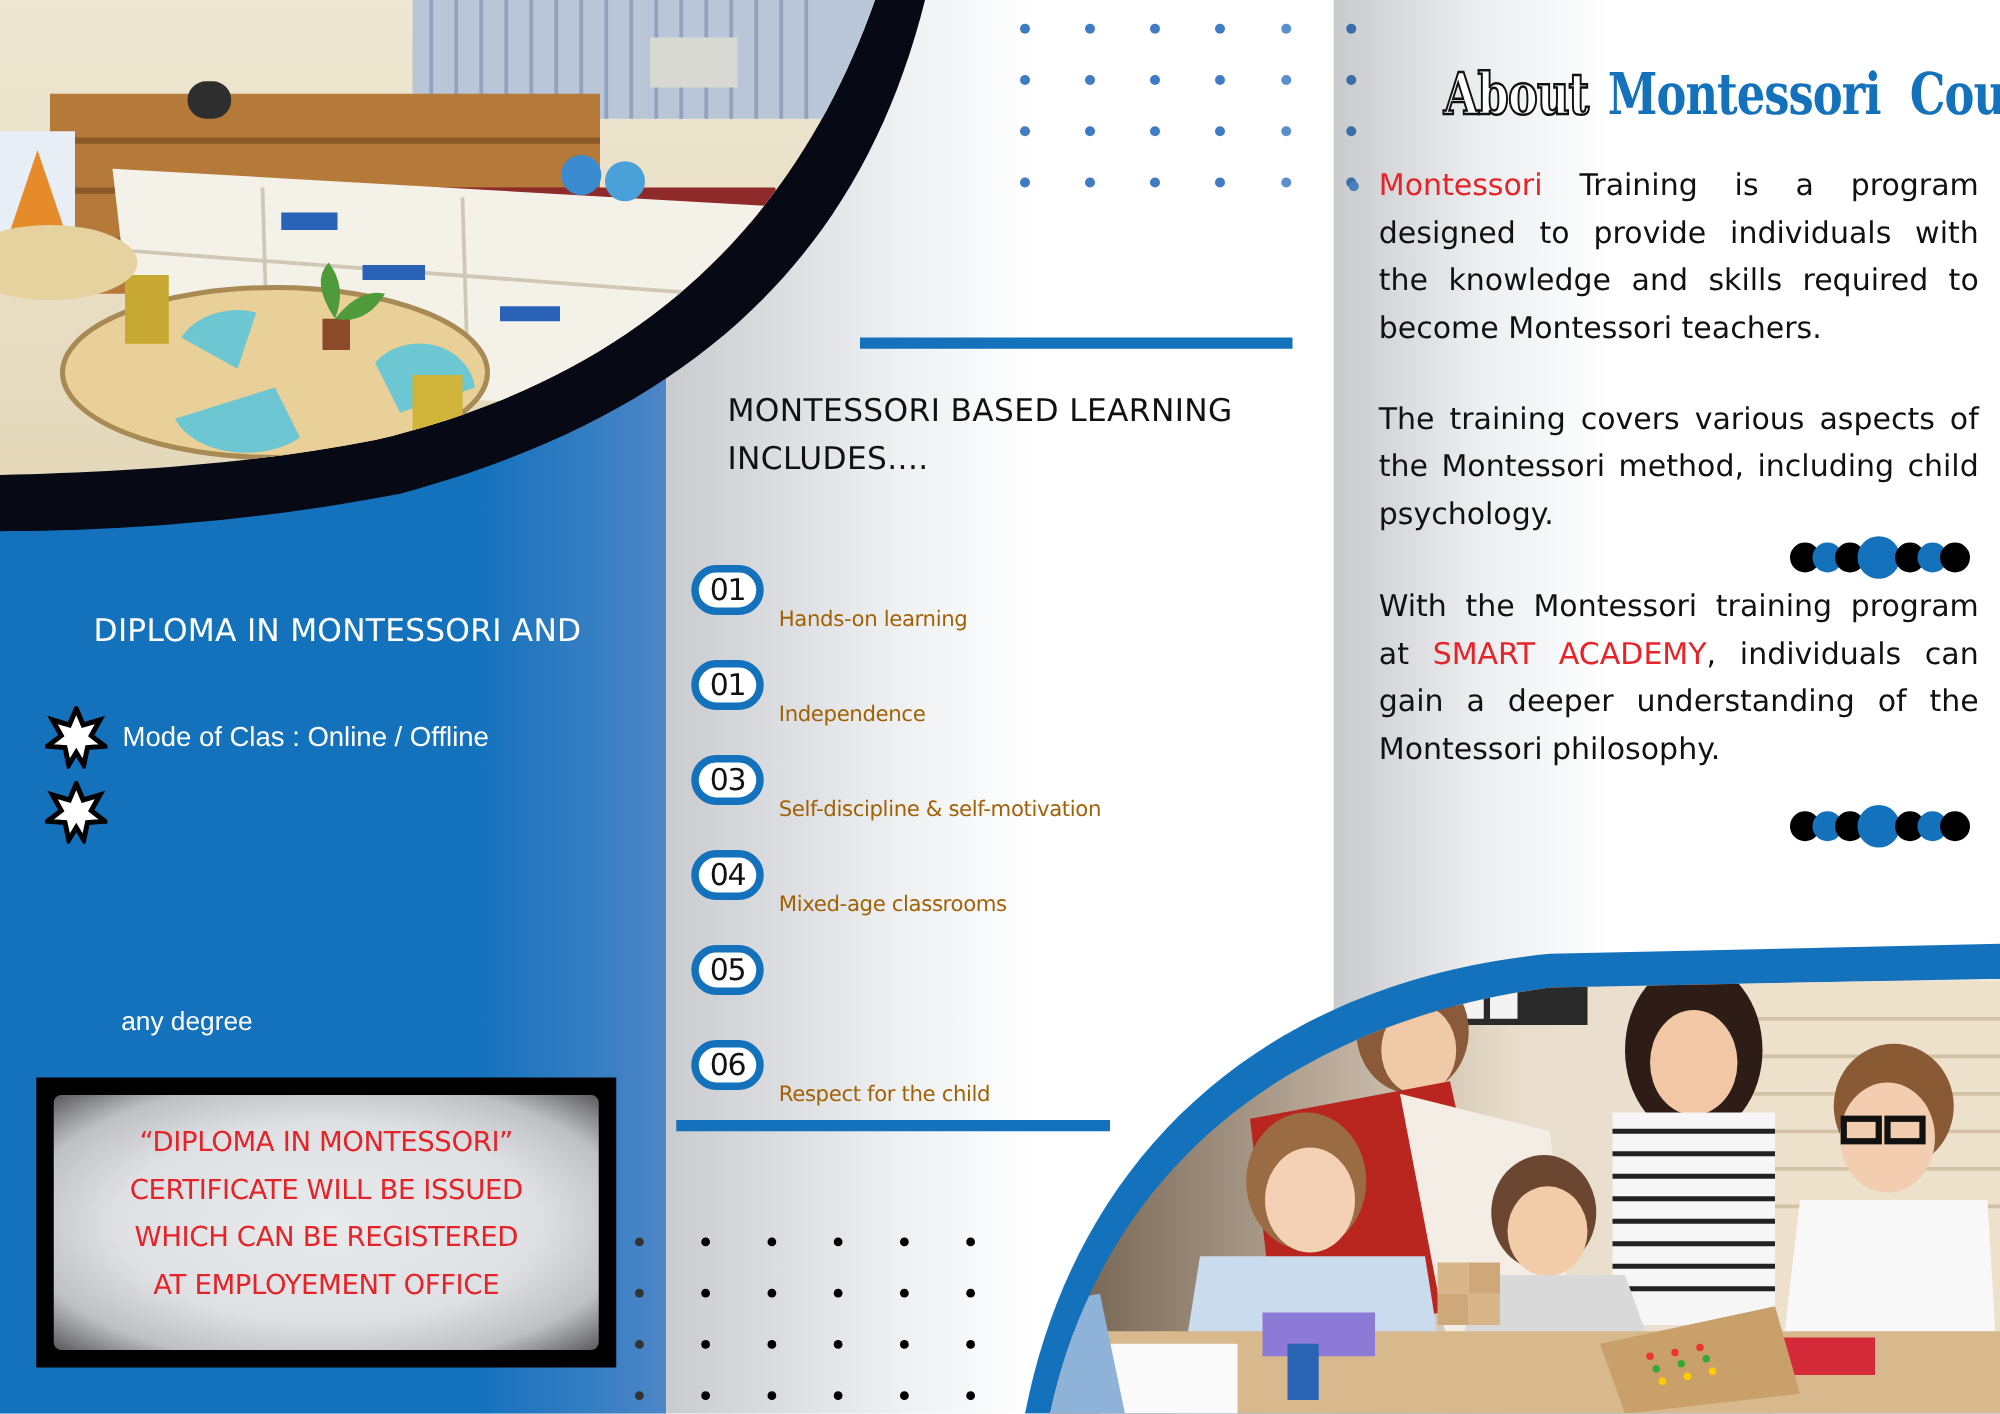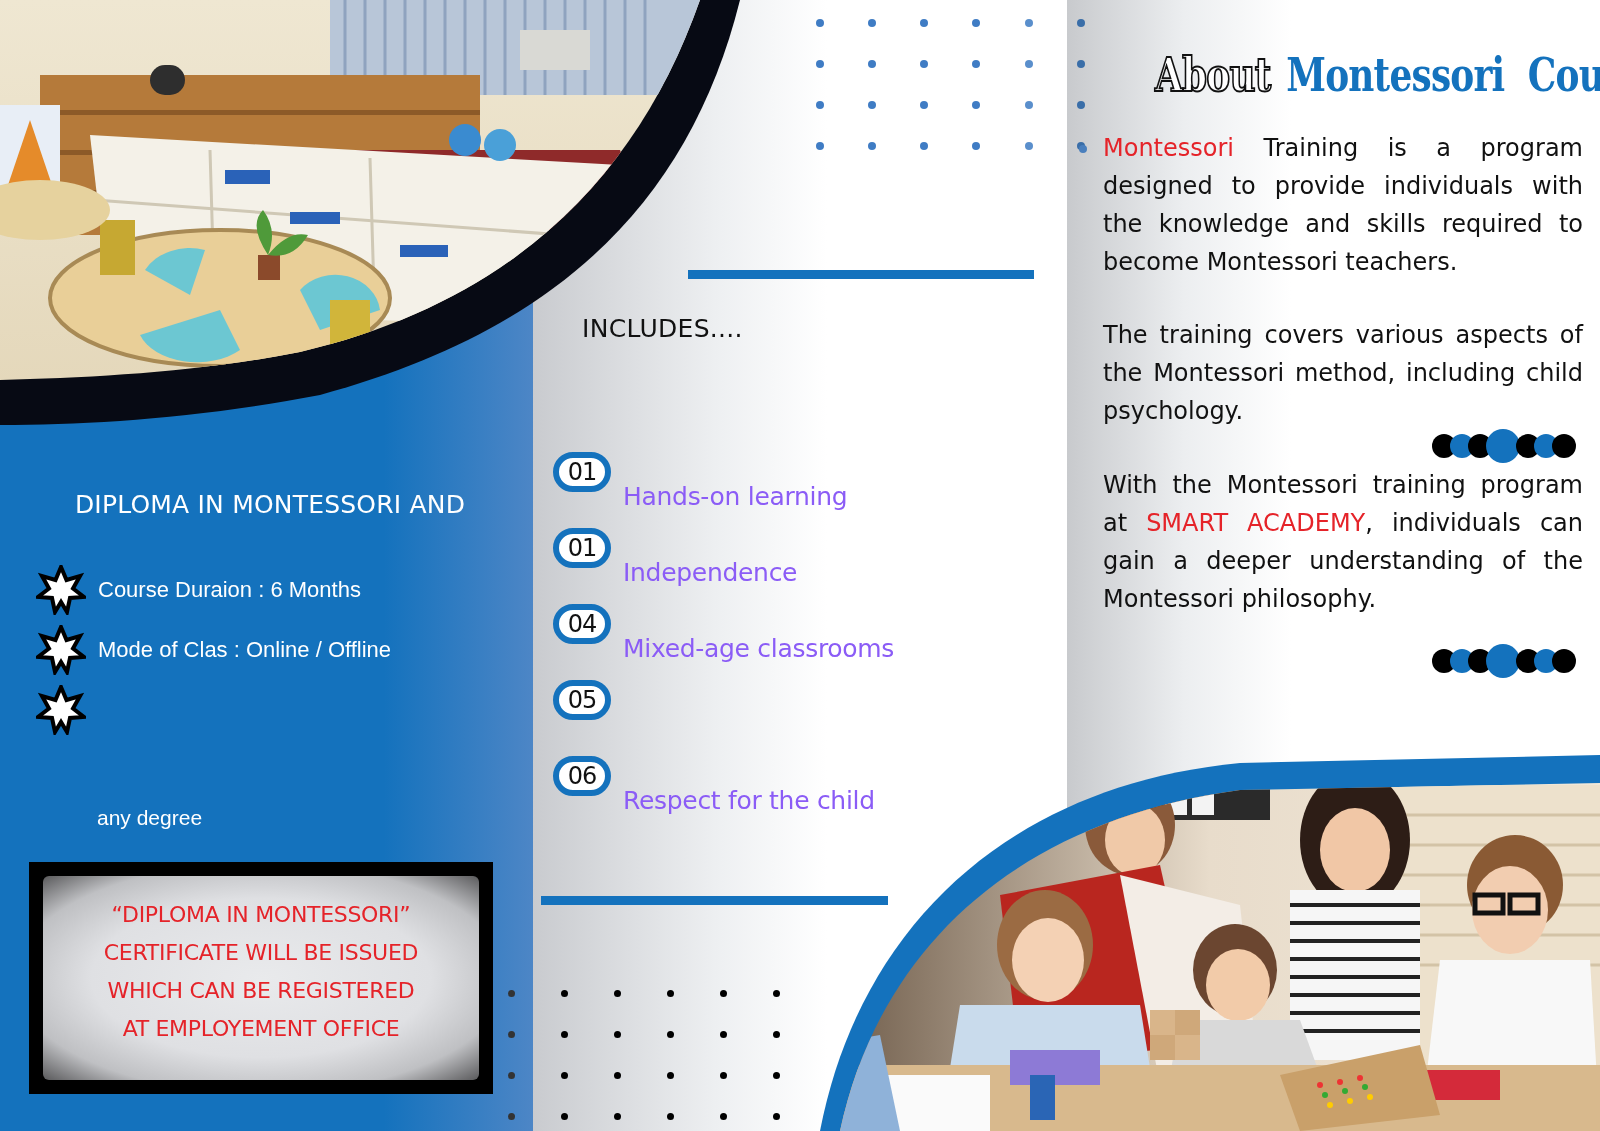--- a/index.html
+++ b/index.html
@@ -70,21 +70,21 @@
   .learning-list { position: absolute; left: 553px; top: 434px; }
   .learning-item {
     display: flex; align-items: center; height: 76px;
   }
   .num-badge {
     width: 58px; height: 40px; border: 6px solid #1472bd; border-radius: 20px; background: #ffffff;
     display: flex; align-items: center; justify-content: center;
     font-family: "DejaVu Sans", sans-serif; font-size: 24px; color: #111111; margin-right: 12px;
     letter-spacing: -1px;
   }
-  .learning-label { font-family: "DejaVu Sans", sans-serif; font-size: 25px; color: #8b5cf6; white-space: nowrap; letter-spacing: -0.3px; margin-top: 48px; }
+  .learning-label { font-family: "DejaVu Sans", sans-serif; font-size: 17px; color: #a16207; white-space: nowrap; letter-spacing: -0.3px; margin-top: 48px; }
 
   
   .about-title {
     position: absolute; left: 1155px; top: 40px; height: 70px; white-space: nowrap;
     font-family: "DejaVu Serif", serif; font-weight: bold; font-size: 46px; line-height: 70px;
     transform: scaleX(0.78); transform-origin: left center; letter-spacing: -1px;
   }
   .about-word { color: #ffffff; -webkit-text-stroke: 2px #111111; margin-right: 20px; }
   .course-word { color: #1472bd; }
 
@@ -186,26 +186,20 @@
       <ellipse cx="40" cy="210" rx="70" ry="30" fill="#e6d29e"></ellipse>
     </g>
   </svg>
 </div>
 
 <div class="diploma-title">
   <div>DIPLOMA IN MONTESSORI AND</div>
 </div>
 
 <div class="features">
-  <div class="feature">
-    <svg class="star" viewBox="0 0 50 50">
-        <polygon points="25,2 30.5,15 44,11 37,23.5 48,32 34,33 31,47 25,37 19,47 16,33 2,32 13,23.5 6,11 19.5,15" fill="#ffffff" stroke="#000000" stroke-width="4" stroke-linejoin="miter"></polygon>
-      </svg>
-    <span class="ftext">Course Duraion : 6 Months</span>
-  </div>
   <div class="feature">
     <svg class="star" viewBox="0 0 50 50">
         <polygon points="25,2 30.5,15 44,11 37,23.5 48,32 34,33 31,47 25,37 19,47 16,33 2,32 13,23.5 6,11 19.5,15" fill="#ffffff" stroke="#000000" stroke-width="4"></polygon>
       </svg>
     <span class="ftext">Mode of Clas : Online / Offline</span>
   </div>
   <div class="feature">
     <svg class="star" viewBox="0 0 50 50">
         <polygon points="25,2 30.5,15 44,11 37,23.5 48,32 34,33 31,47 25,37 19,47 16,33 2,32 13,23.5 6,11 19.5,15" fill="#ffffff" stroke="#000000" stroke-width="4"></polygon>
       </svg>
@@ -245,31 +239,36 @@
   <span class="dot" style="left:868px;top:142px;width:8px;height:8px;background:#3f7cc4"></span>
   <span class="dot" style="left:920px;top:142px;width:8px;height:8px;background:#3f7cc4"></span>
   <span class="dot" style="left:972px;top:142px;width:8px;height:8px;background:#3f7cc4"></span>
   <span class="dot" style="left:1025px;top:142px;width:8px;height:8px;background:#5a8fcc"></span>
   <span class="dot" style="left:1077px;top:142px;width:8px;height:8px;background:#3a6ea8"></span>
 </div>
 
 <div class="bar" style="left:688px;top:270px;width:346px;height:9px;"></div>
 
 <div class="learning-heading">
+  <div>MONTESSORI BASED LEARNING</div>
   <div>INCLUDES....</div>
 </div>
 
 <div class="learning-list">
   <div class="learning-item">
     <span class="num-badge">01</span>
     <span class="learning-label">Hands-on learning</span>
   </div>
   <div class="learning-item">
     <span class="num-badge">01</span>
     <span class="learning-label">Independence</span>
+  </div>
+  <div class="learning-item">
+    <span class="num-badge">03</span>
+    <span class="learning-label">Self-discipline &amp; self-motivation</span>
   </div>
   <div class="learning-item">
     <span class="num-badge">04</span>
     <span class="learning-label">Mixed-age classrooms</span>
   </div>
   <div class="learning-item">
     <span class="num-badge">05</span>
   </div>
   <div class="learning-item">
     <span class="num-badge">06</span>

